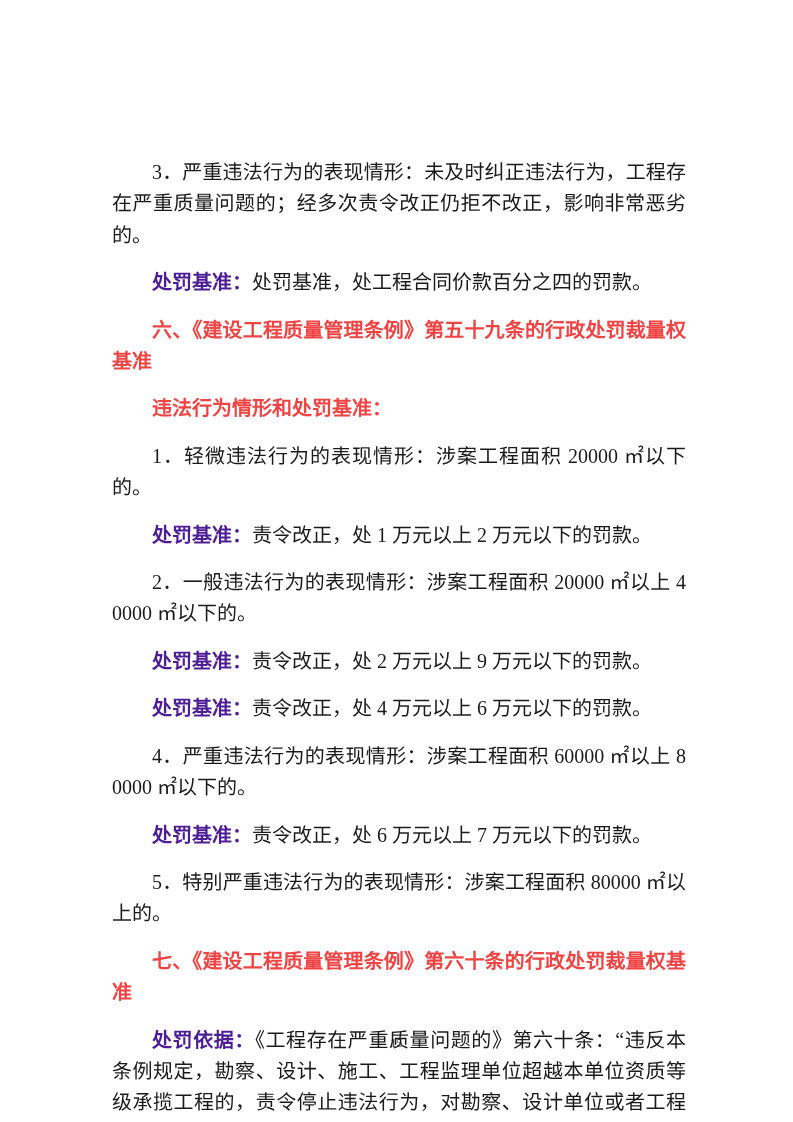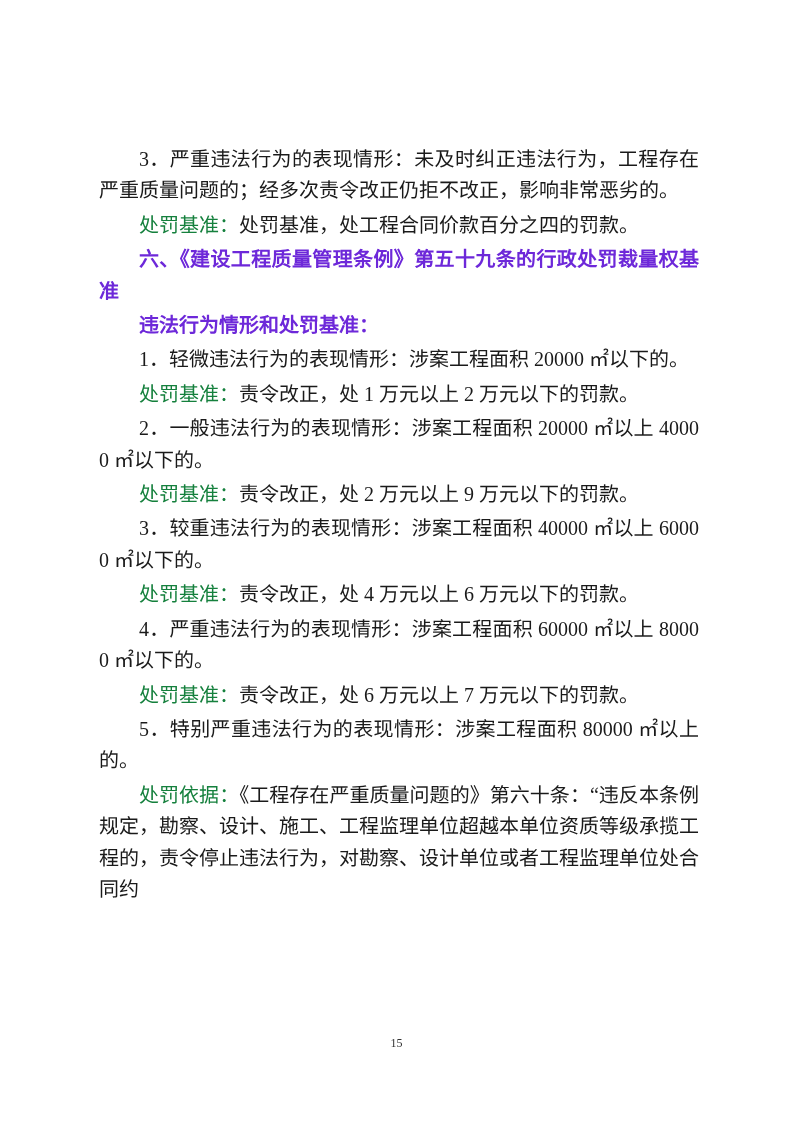--- a/index.html
+++ b/index.html
@@ -19,32 +19,32 @@
   .doc-body {
     position: absolute;
     left: 96px;
     top: 141px;
     width: 606px;
     font-size: 20px;
     line-height: 31.4px;
     text-align: justify;
   }
   .para {
-    margin: 3px;
+    margin: 16px;
     padding: 0;
     text-indent: 2em;
     word-break: break-all;
   }
   .para.heading {
     font-weight: bold;
-    color: #6d28d9;
+    color: #ef4444;
   }
   .lead {
-    font-weight: normal;
-    color: #15803d;
+    font-weight: bold;
+    color: #4c1d95;
   }
   .page-footer {
     position: absolute;
     left: 0;
     top: 1036px;
     width: 100%;
     text-align: center;
     font-size: 12px;
     color: #333333;
   }
@@ -55,23 +55,23 @@
 <div class="page">
   <div class="doc-body" id="doc-body">
       <p class="para body"><span>3．严重违法行为的表现情形：未及时纠正违法行为，工程存在严重质量问题的；经多次责令改正仍拒不改正，影响非常恶劣的。</span></p>
       <p class="para body"><b class="lead">处罚基准：</b><span>处罚基准，处工程合同价款百分之四的罚款。</span></p>
       <p class="para heading"><span>六、《建设工程质量管理条例》第五十九条的行政处罚裁量权基准</span></p>
       <p class="para heading"><span>违法行为情形和处罚基准：</span></p>
       <p class="para body"><span>1．轻微违法行为的表现情形：涉案工程面积 20000 ㎡以下的。</span></p>
       <p class="para body"><b class="lead">处罚基准：</b><span>责令改正，处 1 万元以上 2 万元以下的罚款。</span></p>
       <p class="para body"><span>2．一般违法行为的表现情形：涉案工程面积 20000 ㎡以上 40000 ㎡以下的。</span></p>
       <p class="para body"><b class="lead">处罚基准：</b><span>责令改正，处 2 万元以上 9 万元以下的罚款。</span></p>
-      <p class="para body"><span>3．较重违法行为的表现情形：涉案工程面积 40000 ㎡以上 60000 ㎡以下的。</span></p>
       <p class="para body"><b class="lead">处罚基准：</b><span>责令改正，处 4 万元以上 6 万元以下的罚款。</span></p>
       <p class="para body"><span>4．严重违法行为的表现情形：涉案工程面积 60000 ㎡以上 80000 ㎡以下的。</span></p>
       <p class="para body"><b class="lead">处罚基准：</b><span>责令改正，处 6 万元以上 7 万元以下的罚款。</span></p>
       <p class="para body"><span>5．特别严重违法行为的表现情形：涉案工程面积 80000 ㎡以上的。</span></p>
+      <p class="para heading"><span>七、《建设工程质量管理条例》第六十条的行政处罚裁量权基准</span></p>
       <p class="para body"><b class="lead">处罚依据：</b><span>《工程存在严重质量问题的》第六十条：“违反本条例规定，勘察、设计、施工、工程监理单位超越本单位资质等级承揽工程的，责令停止违法行为，对勘察、设计单位或者工程监理单位处合同约</span></p>
     </div>
   <div class="page-footer">
     <span>15</span>
   </div>
 </div>
 
 </body></html>

